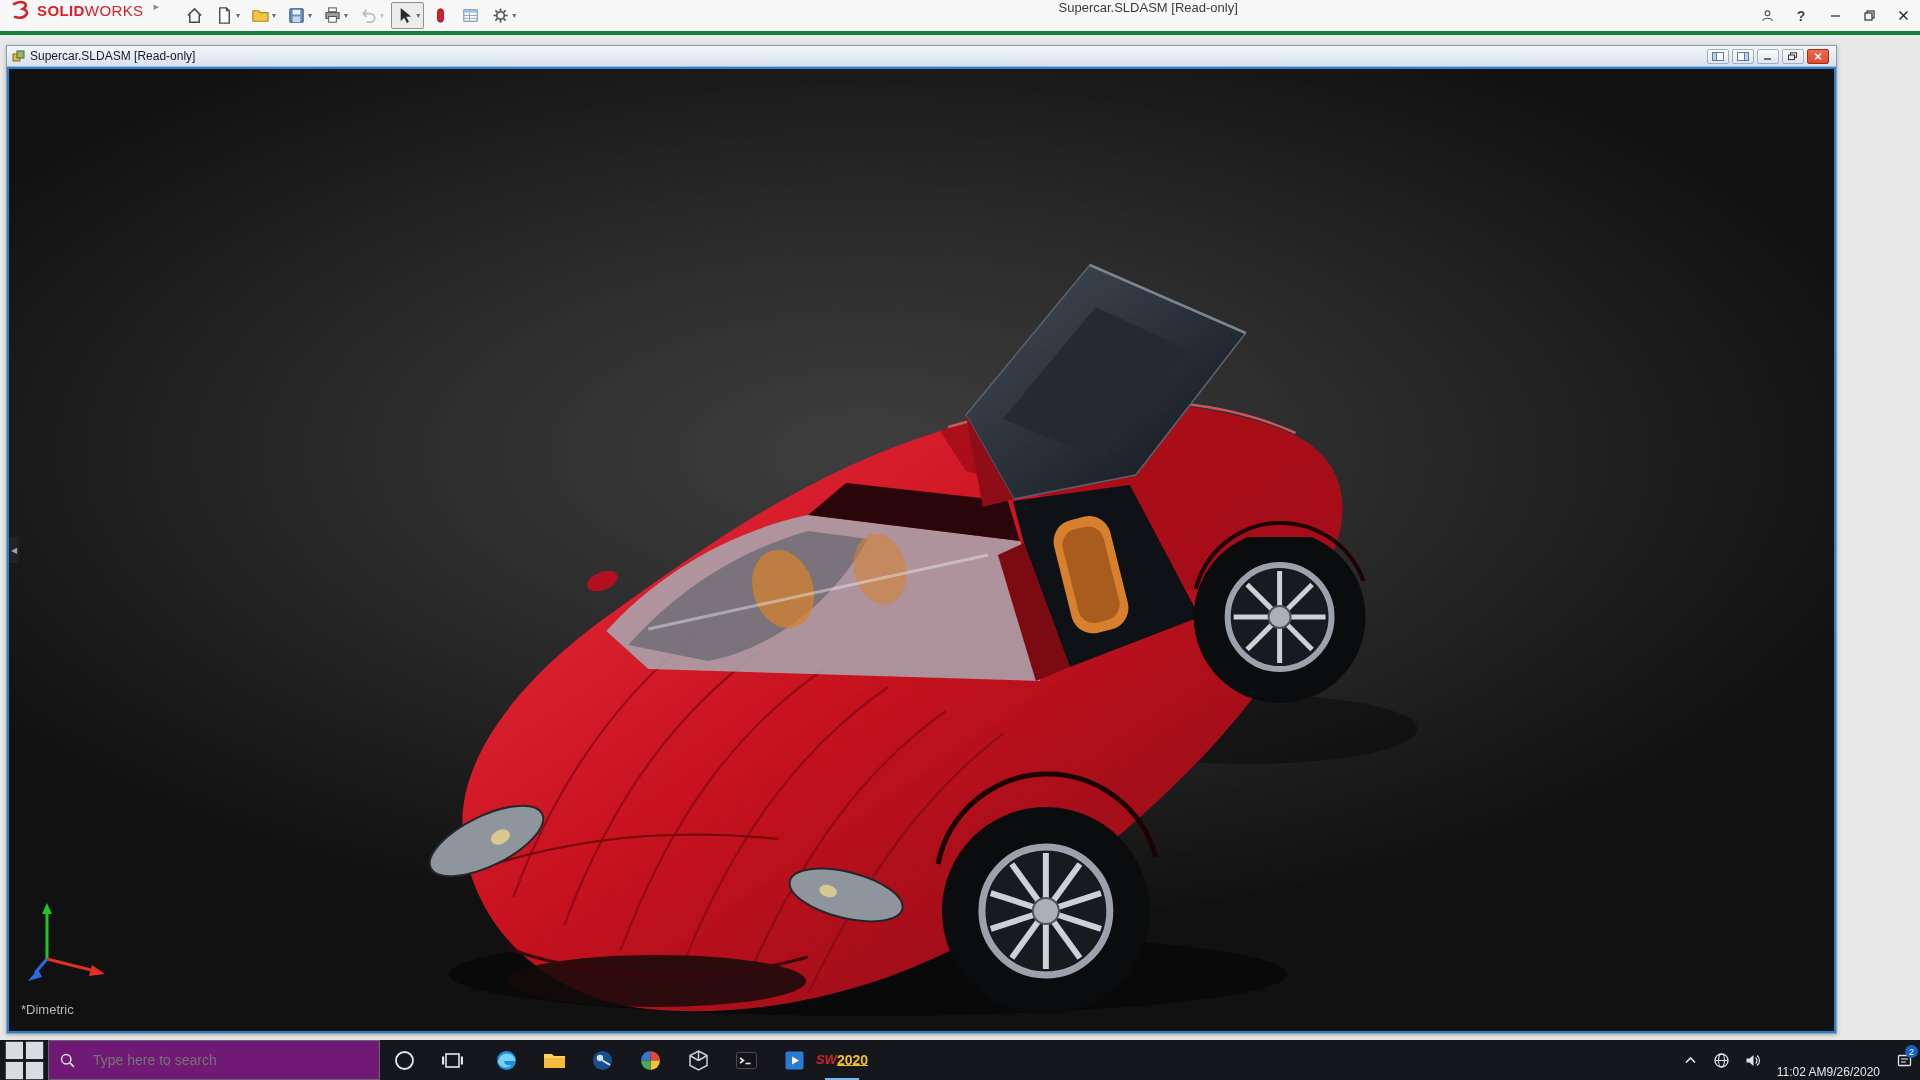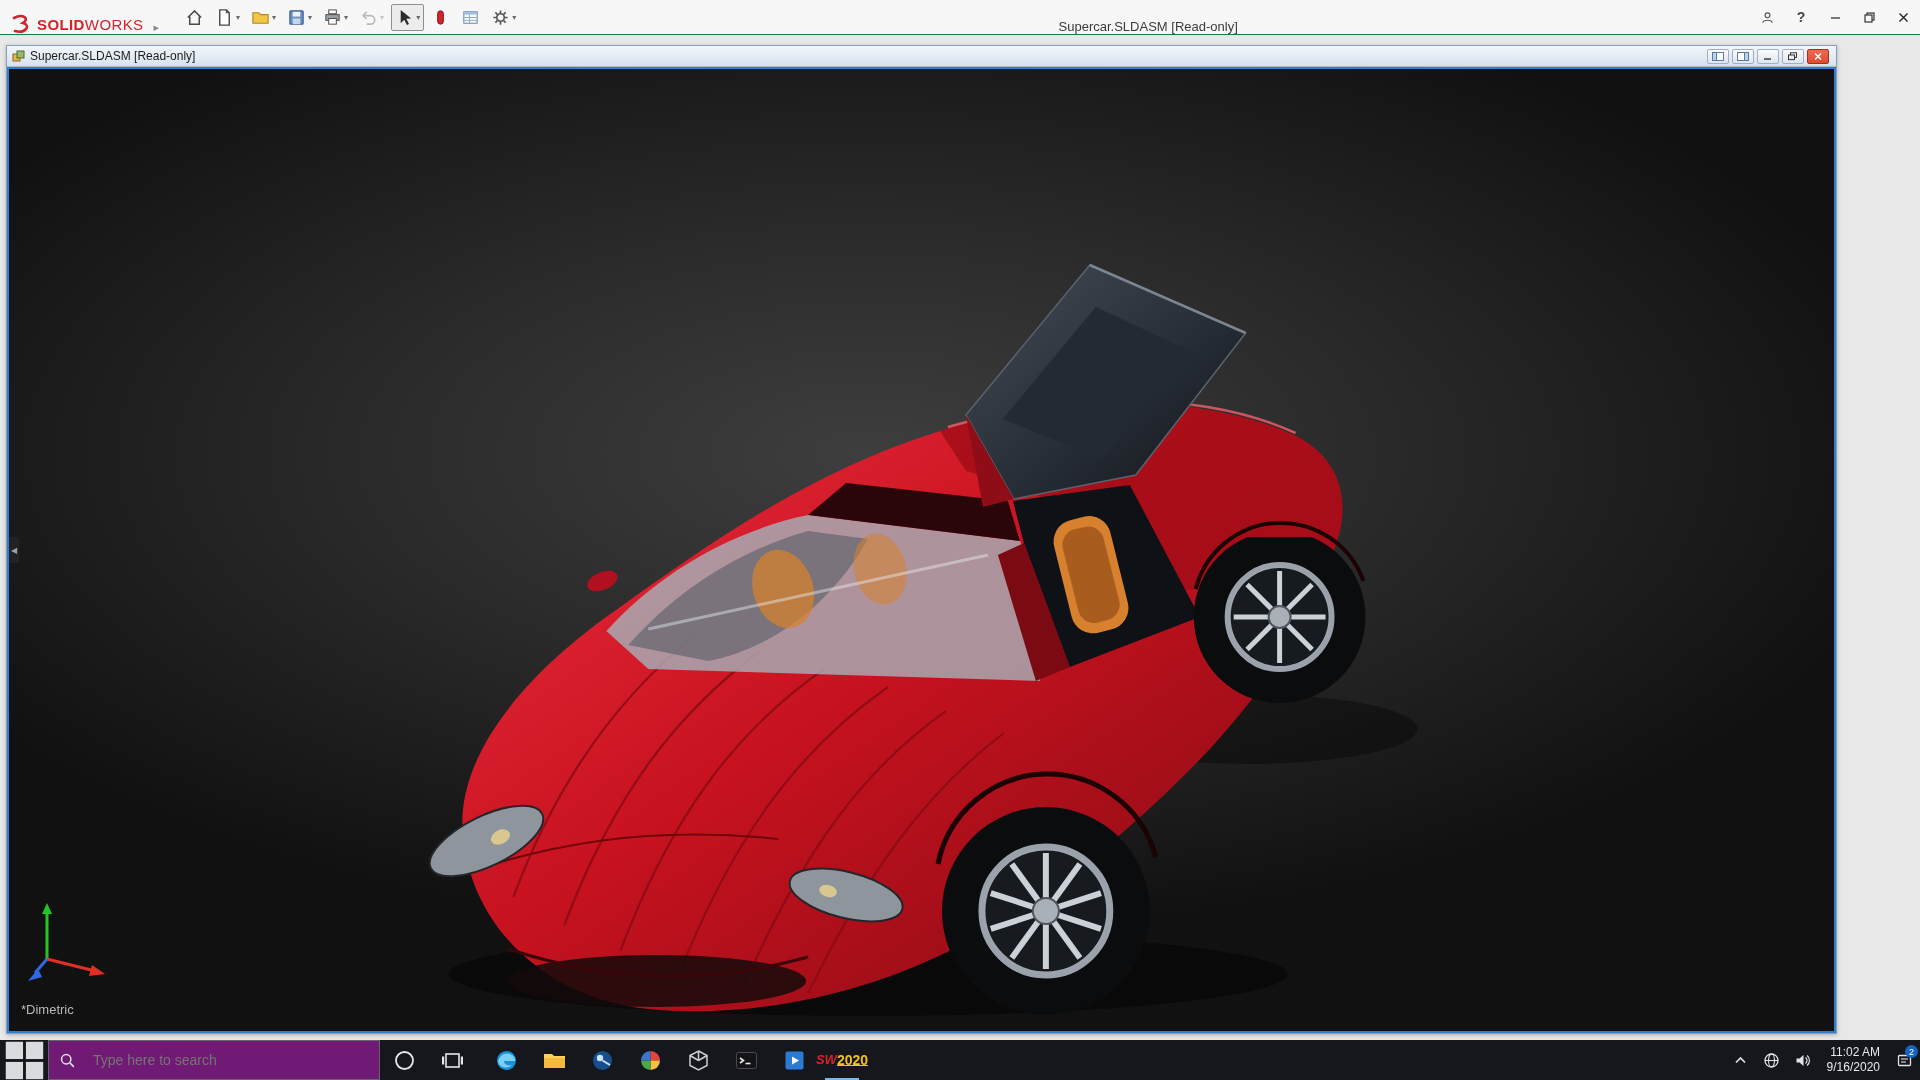--- a/index.html
+++ b/index.html
@@ -6,21 +6,21 @@
     --brand-red:#d2232a; --accent-blue:#2f7fd0; --close-red:#e04a33;
     --car-red:#c8121f; --seat-orange:#d7812e;
     --triad-x:#e03024; --triad-y:#22c522; --triad-z:#2e6be2;
   }
   *{box-sizing:border-box;margin:0;padding:0}
   html,body{width:1920px;height:1080px;overflow:hidden}
   body{font-family:"Liberation Sans",sans-serif;background:#e8e8e8;position:relative}
 
   
   .titlebar{position:absolute;top:0;left:0;right:0;height:35px;background:#f7f7f7;
-    border-bottom:1px solid #15803d;display:flex;align-items:flex-end}
+    border-bottom:4px solid #15803d;display:flex;align-items:flex-start}
   .brand{display:flex;align-items:center;gap:5px;padding-left:10px}
   .brand-text{font-size:15px;color:var(--brand-red);letter-spacing:.4px;white-space:nowrap}
   .brand-bold{font-weight:bold}
   .flyout-arrow{color:#8a8a8a;font-size:11px;margin-left:10px;cursor:default}
   .quick-toolbar{display:flex;align-items:center;margin-left:22px;gap:3px;height:100%}
   .tool-btn{display:flex;align-items:center;height:27px;padding:0 3px;border:1px solid transparent;border-radius:2px}
   .tool-btn.active{border-color:#8f8f8f;background:#ececec}
   .tool-btn.disabled{opacity:.35}
   .tool-btn svg{width:19px;height:19px;display:block}
   .dd{font-size:8px;color:#6a6a6a;margin-left:2px}
@@ -60,21 +60,21 @@
   .tb-btn{width:48px;display:flex;align-items:center;justify-content:center;position:relative}
   .tb-btn.first-app{margin-left:6px}
   .tb-btn svg{width:25px;height:25px;display:block}
   .run-indicator{position:absolute;bottom:0;left:7px;right:7px;height:2px;background:#76b9ed}
   .sw-icon{display:flex;flex-direction:row;align-items:center;line-height:10px}
   .sw-mark{color:var(--brand-red);font-weight:bold;font-style:italic;font-size:13px}
   .sw-year{color:#f2c21c;font-weight:bold;font-size:14px;border-bottom:1px solid #f2c21c}
   .tray{margin-left:auto;display:flex;align-items:stretch}
   .tray-btn{display:flex;align-items:center;justify-content:center;padding:0 7px;position:relative}
   .tray-btn svg{width:17px;height:17px;display:block}
-  .clock{display:flex;flex-direction:column;align-items:flex-end;justify-content:center;font-size:12px;line-height:15px;padding:0 9px;white-space:nowrap}
+  .clock{display:flex;flex-direction:row;align-items:flex-end;justify-content:center;font-size:12px;line-height:15px;padding:0 9px;white-space:nowrap}
   .badge{position:absolute;top:5px;right:2px;min-width:13px;height:13px;border-radius:7px;background:#1565c0;
     color:#fff;font-size:9px;display:flex;align-items:center;justify-content:center;padding:0 2px}
 </style>
 </head>
 <body>
 
 <header class="titlebar">
   <div class="brand">
     <svg width="22" height="20" viewBox="0 0 22 20">
       <path d="M4 4 C13 -1 20 5 13 9 C21 11 16 20 5 17" stroke="var(--brand-red)" stroke-width="2.6" fill="none" stroke-linecap="round"></path>
@@ -449,21 +449,21 @@
       </svg>
     </div>
     <div class="tray-btn">
       <svg viewBox="0 0 17 17">
         <path d="M2.5 6.5 V10.5 H5.5 L9.5 14 V3 L5.5 6.5 Z" fill="#dfe3e6"></path>
         <path d="M11.5 5.5 C13.5 7 13.5 10 11.5 11.5 M13 3.5 C16.3 6 16.3 11 13 13.5" stroke="#dfe3e6" stroke-width="1.2" fill="none"></path>
       </svg>
     </div>
     <div class="clock">
       <span>11:02 AM</span>
-      <span>9/16/2020</span>
+      <span>9/26/2020</span>
     </div>
     <div class="tray-btn">
       <svg viewBox="0 0 17 17">
         <rect x="2.5" y="3.5" width="12" height="10" rx="1" stroke="#dfe3e6" stroke-width="1.3" fill="none"></rect>
         <line x1="5" y1="7" x2="12" y2="7" stroke="#dfe3e6" stroke-width="1.1"></line>
         <line x1="5" y1="10" x2="10" y2="10" stroke="#dfe3e6" stroke-width="1.1"></line>
       </svg>
       <span class="badge">2</span>
     </div>
   </div>

